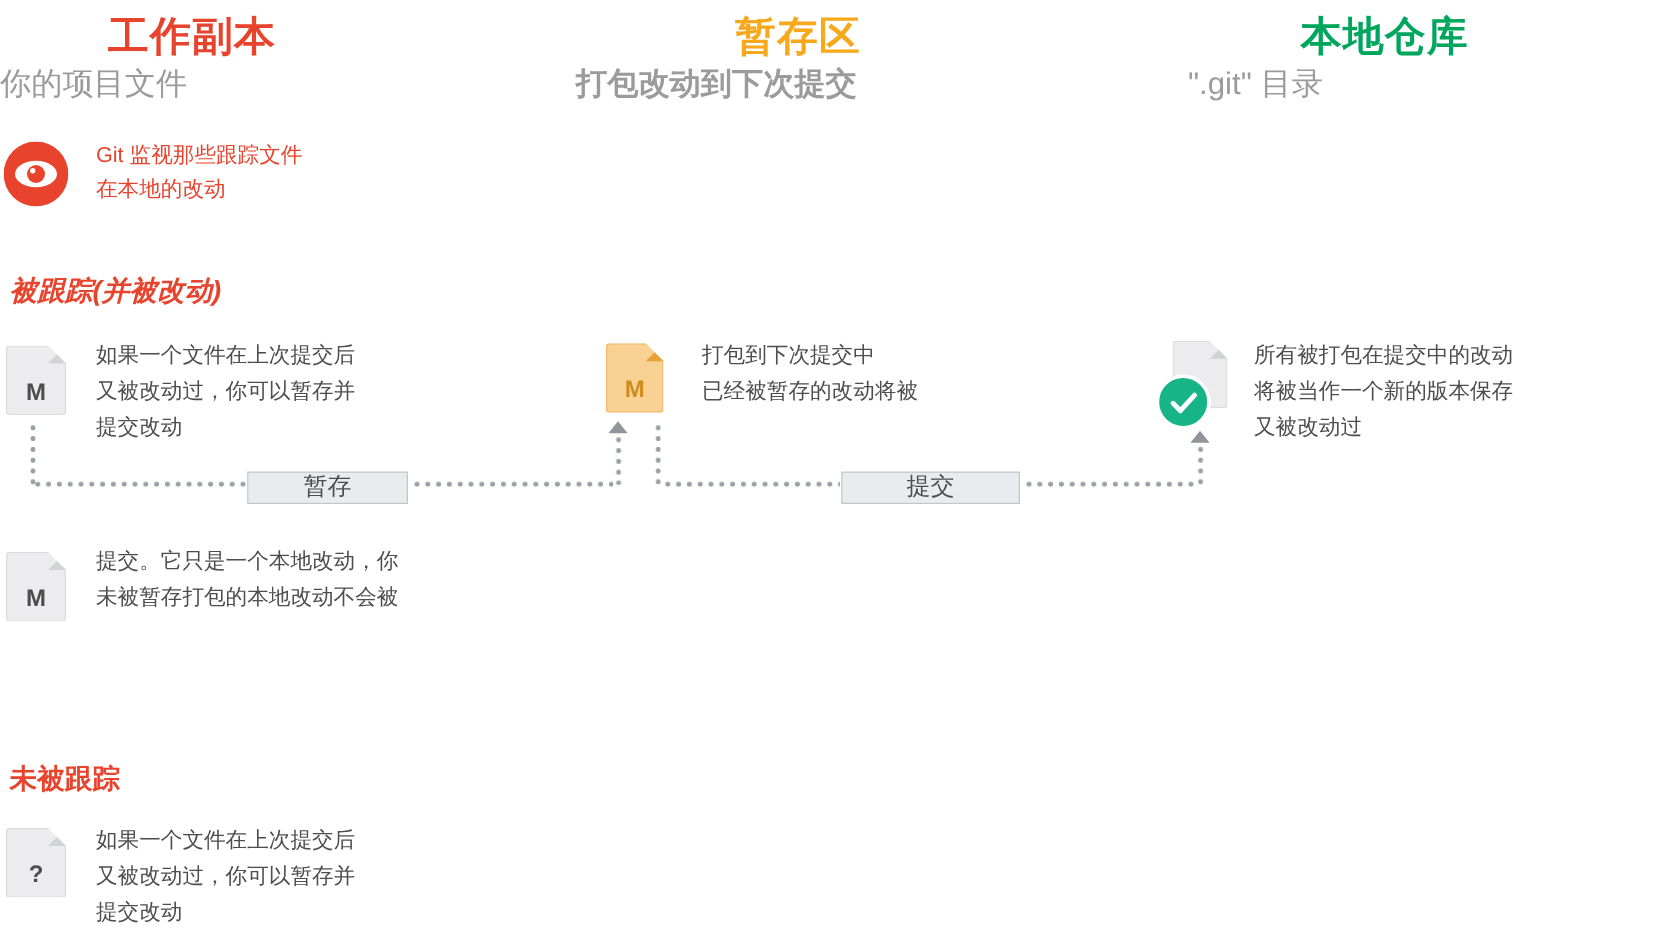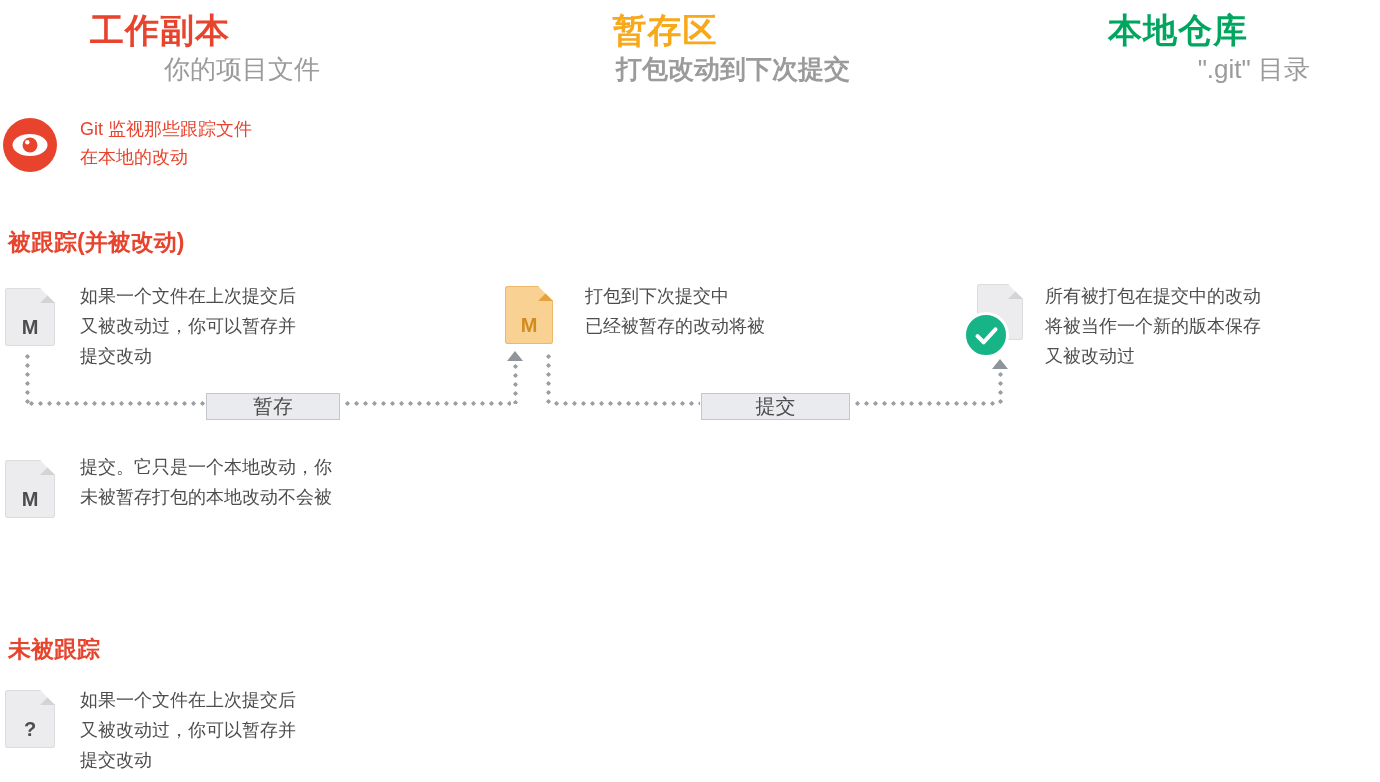--- a/index.html
+++ b/index.html
@@ -1,21 +1,21 @@
 <!DOCTYPE html>
 <html><head>
 <meta charset="utf-8">
 <style>
   * { margin:0; padding:0; box-sizing:border-box; }
   html,body { background:#fff; }
   body { font-family:"Liberation Sans","DejaVu Sans",sans-serif; }
   #canvas { position:relative; width:1380px; height:782px; background:#fff; overflow:hidden; }
 
   .col-title { position:absolute; text-align:center; font-size:34px; font-weight:bold; letter-spacing:1px; }
-  .col-sub   { position:absolute; text-align:right; font-size:26px; color:#9b9b9b; }
+  .col-sub   { position:absolute; text-align:left; font-size:26px; color:#9b9b9b; }
   .t-red    { color:#e8432d; }
   .t-orange { color:#f7a81b; }
   .t-green  { color:#00a65e; }
 
   .section-heading { position:absolute; font-size:23px; font-weight:bold; color:#e8432d; }
 
   .text-block { position:absolute; font-size:18px; color:#4d4d4d; line-height:30px; }
   .text-block span { display:block; }
   .text-red { color:#e8432d; line-height:28px; }
 
@@ -53,37 +53,37 @@
 <body>
 
 <div id="canvas">
 
   <div class="col-title t-red" style="left:0; top:8px; width:320px;">工作副本</div>
   <div class="col-sub" style="left:0; top:52px; width:320px;">你的项目文件</div>
 
   <div class="col-title t-orange" style="left:480px; top:8px; width:370px;">暂存区</div>
   <div class="col-sub" style="left:480px; top:52px; width:370px;font-weight:bold;">打包改动到下次提交</div>
 
-  <div class="col-title t-green" style="left:1018px; top:8px; width:320px;">本地仓库</div>
+  <div class="col-title t-green" style="left:994px; top:8px; width:320px;">本地仓库</div>
   <div class="col-sub" style="left:990px; top:52px; width:320px;">".git" 目录</div>
 
   <div class="eye-wrap" style="left:3px; top:118px;">
     <svg viewBox="0 0 54 54" width="54" height="54">
       <circle cx="27" cy="27" r="27" fill="#e8432d"></circle>
       <ellipse cx="27" cy="27" rx="17.5" ry="11" fill="#ffffff"></ellipse>
       <circle cx="27" cy="27" r="7.5" fill="#e8432d"></circle>
       <circle cx="24.3" cy="24.3" r="2.2" fill="#ffffff"></circle>
     </svg>
   </div>
   <div class="text-block text-red" style="left:80px; top:115px;">
     <span>Git 监视那些跟踪文件</span>
     <span>在本地的改动</span>
   </div>
 
-  <div class="section-heading" style="left:8px; top:227px;">被跟踪(并被改动)</div>
+  <div class="section-heading" style="left:8px; top:227px;font-style:italic;">被跟踪(并被改动)</div>
 
   <div class="file-icon gray" style="left:5px; top:288px; width:50px; height:58px;">
     <span class="fold"></span>
     <span class="badge">M</span>
   </div>
   <div class="text-block" style="left:80px; top:281px;">
     <span>如果一个文件在上次提交后</span>
     <span>又被改动过，你可以暂存并</span>
     <span>提交改动</span>
   </div>

